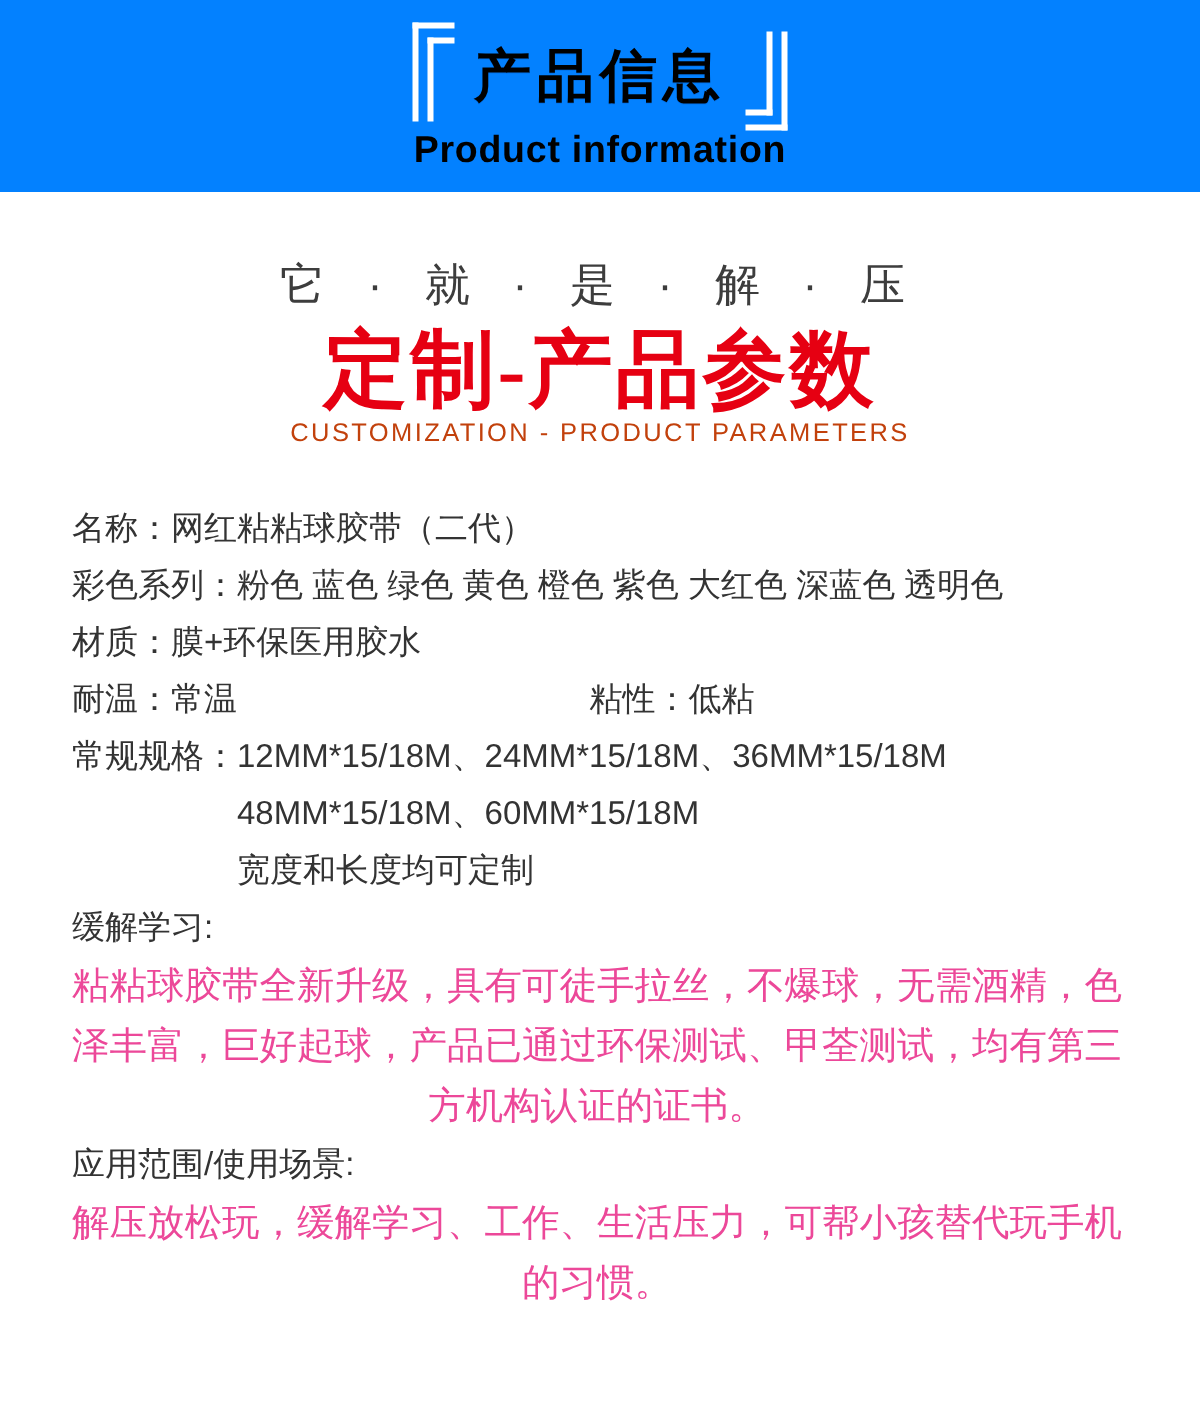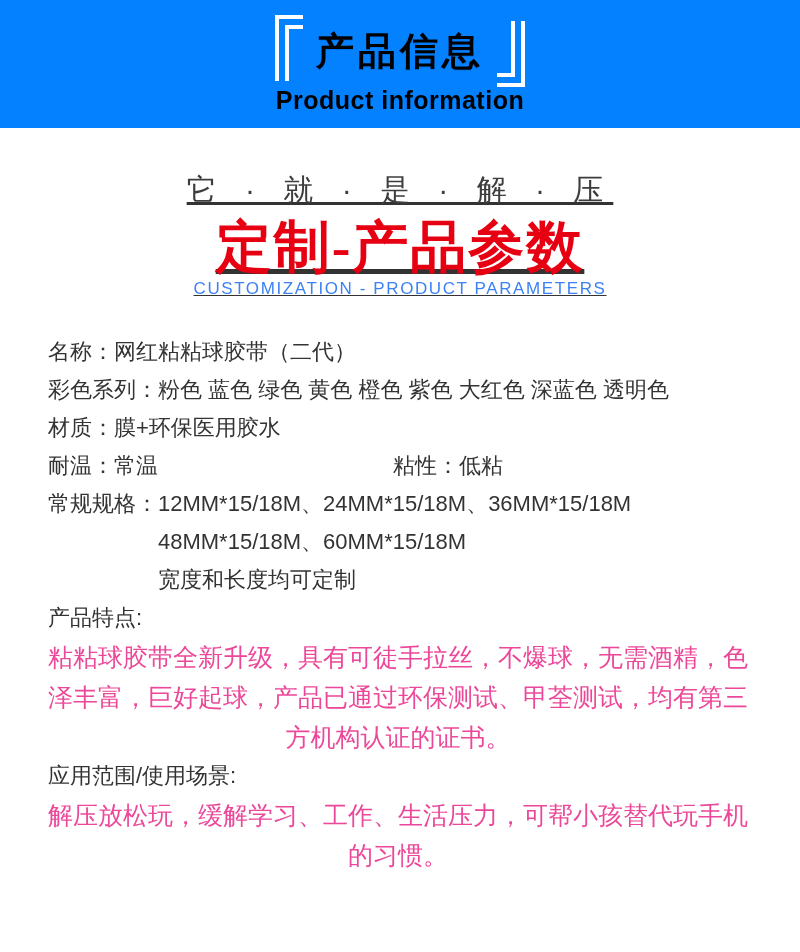--- a/index.html
+++ b/index.html
@@ -38,35 +38,35 @@
   .bracket-r::before { content:""; position:absolute; right:0; bottom:0; width:24px; height:62px;
     border-right: 4px solid #ffffff; border-bottom: 4px solid #ffffff; }
   .bracket-r::after  { content:""; position:absolute; right:10px; bottom:10px; width:14px; height:52px;
     border-right: 4px solid #ffffff; border-bottom: 4px solid #ffffff; }
   .banner-subtitle {
     color: #000000; font-size: 25px; font-weight: bold;
     margin-top: 4px; letter-spacing: 0.5px;
   }
 
   
-  .hero { text-align: center; text-decoration: underline; }
+  .hero { text-align: center; }
   .tagline {
     margin-top: 42px;
     font-size: 30px; font-weight: 300; color: #3d3d3d;
     letter-spacing: 10px;
   }
   .hero-title {
     margin-top: 6px;
     font-family: "Liberation Serif", "DejaVu Serif", serif;
     font-weight: bold; font-size: 56px; line-height: 60px;
     color: #e60012; letter-spacing: 2px;
   }
   .hero-subtitle-en {
     margin-top: 2px;
-    font-size: 17px; color: #3b82f6; letter-spacing: 1.6px;
+    font-size: 17px; color: #c2410c; letter-spacing: 1.6px;
   }
   .hero-slogan {
     margin-top: 12px;
     font-size: 26px; color: #f2141e; letter-spacing: 2px;
   }
 
   
   .specs { margin: 34px 52px 0 48px; font-size: 22px; color: #333333; }
   .spec-line { position: relative; height: 38px; line-height: 38px; white-space: nowrap; }
   .spec-col-right { position: absolute; left: 345px; top: 0; }
@@ -117,21 +117,21 @@
 
     <div class="spec-line"><span>常规规格：</span><span>12MM*15/18M、24MM*15/18M、36MM*15/18M</span></div>
 
     <div class="spec-line indented"><span>48MM*15/18M、60MM*15/18M</span></div>
 
     <div class="spec-line indented"><span>宽度和长度均可定制</span></div>
 
   </div>
 
   <div class="section">
-    <div class="section-heading">产品特点:</div>
+    <div class="section-heading">缓解学习:</div>
     <div class="section-body">粘粘球胶带全新升级，具有可徒手拉丝，不爆球，无需酒精，色泽丰富，巨好起球，产品已通过环保测试、甲荃测试，均有第三方机构认证的证书。</div>
   </div>
 
   <div class="section">
     <div class="section-heading">应用范围/使用场景:</div>
     <div class="section-body">解压放松玩，缓解学习、工作、生活压力，可帮小孩替代玩手机的习惯。</div>
   </div>
 
 </div>
 

